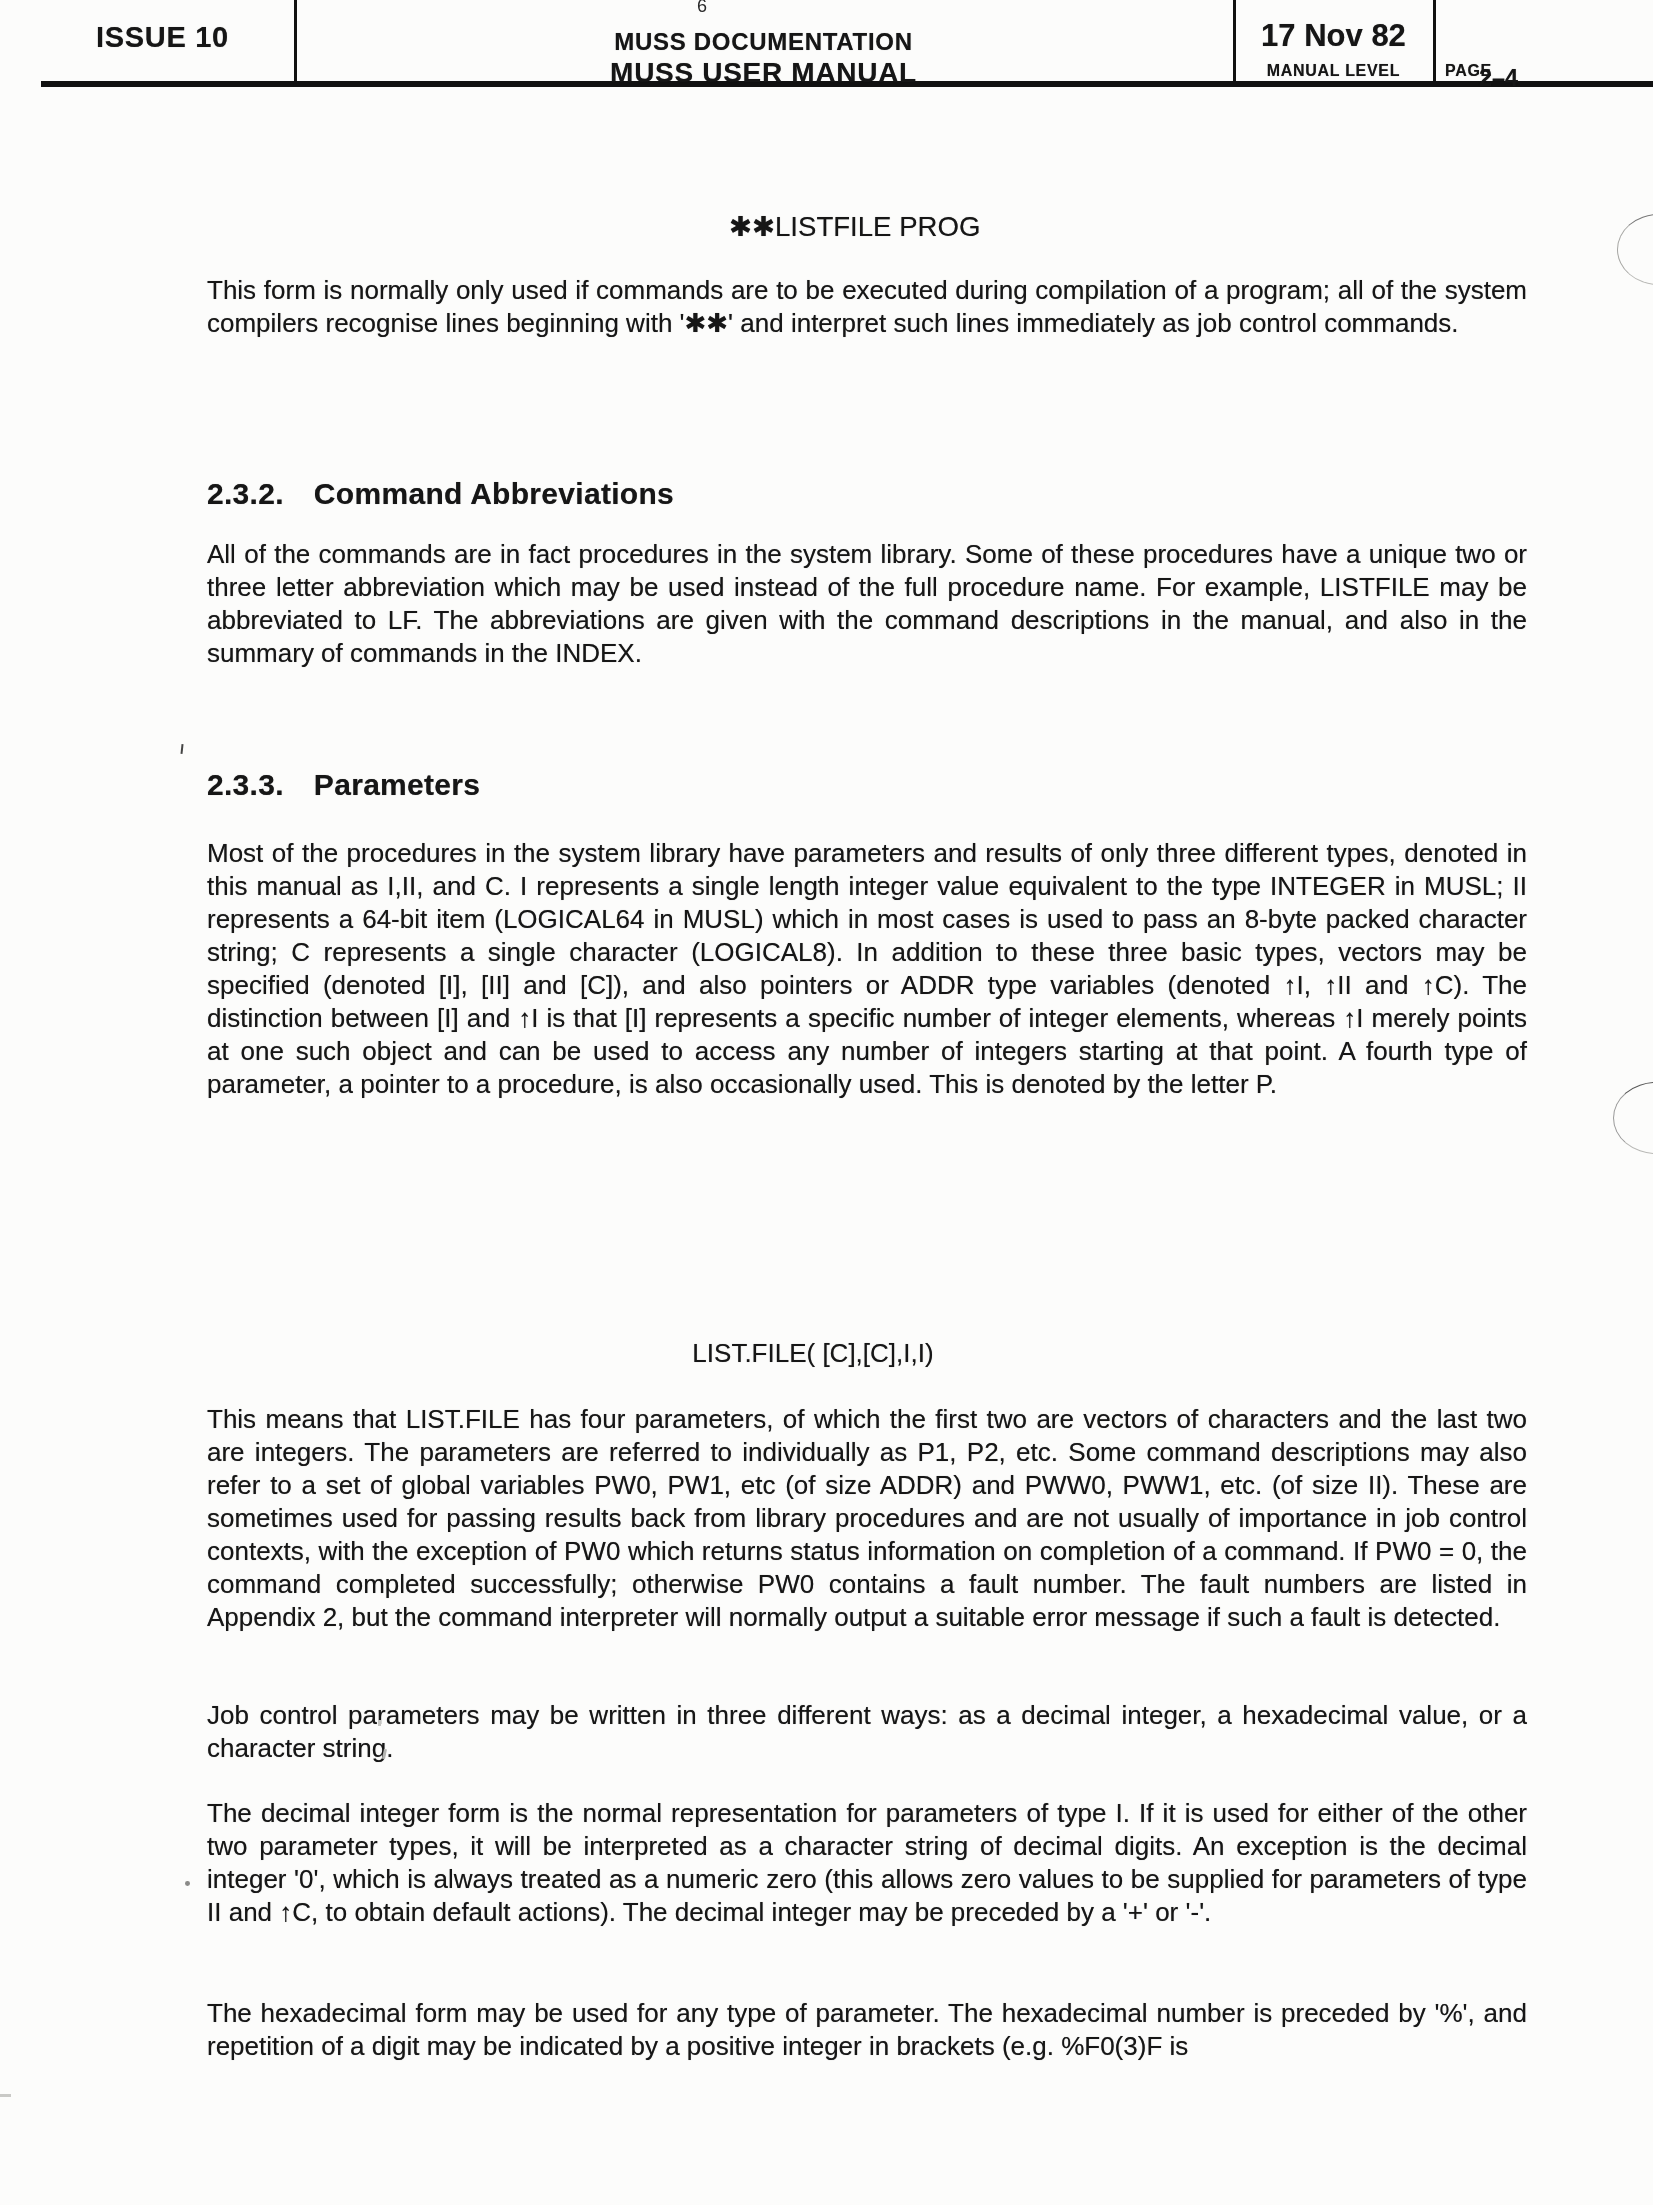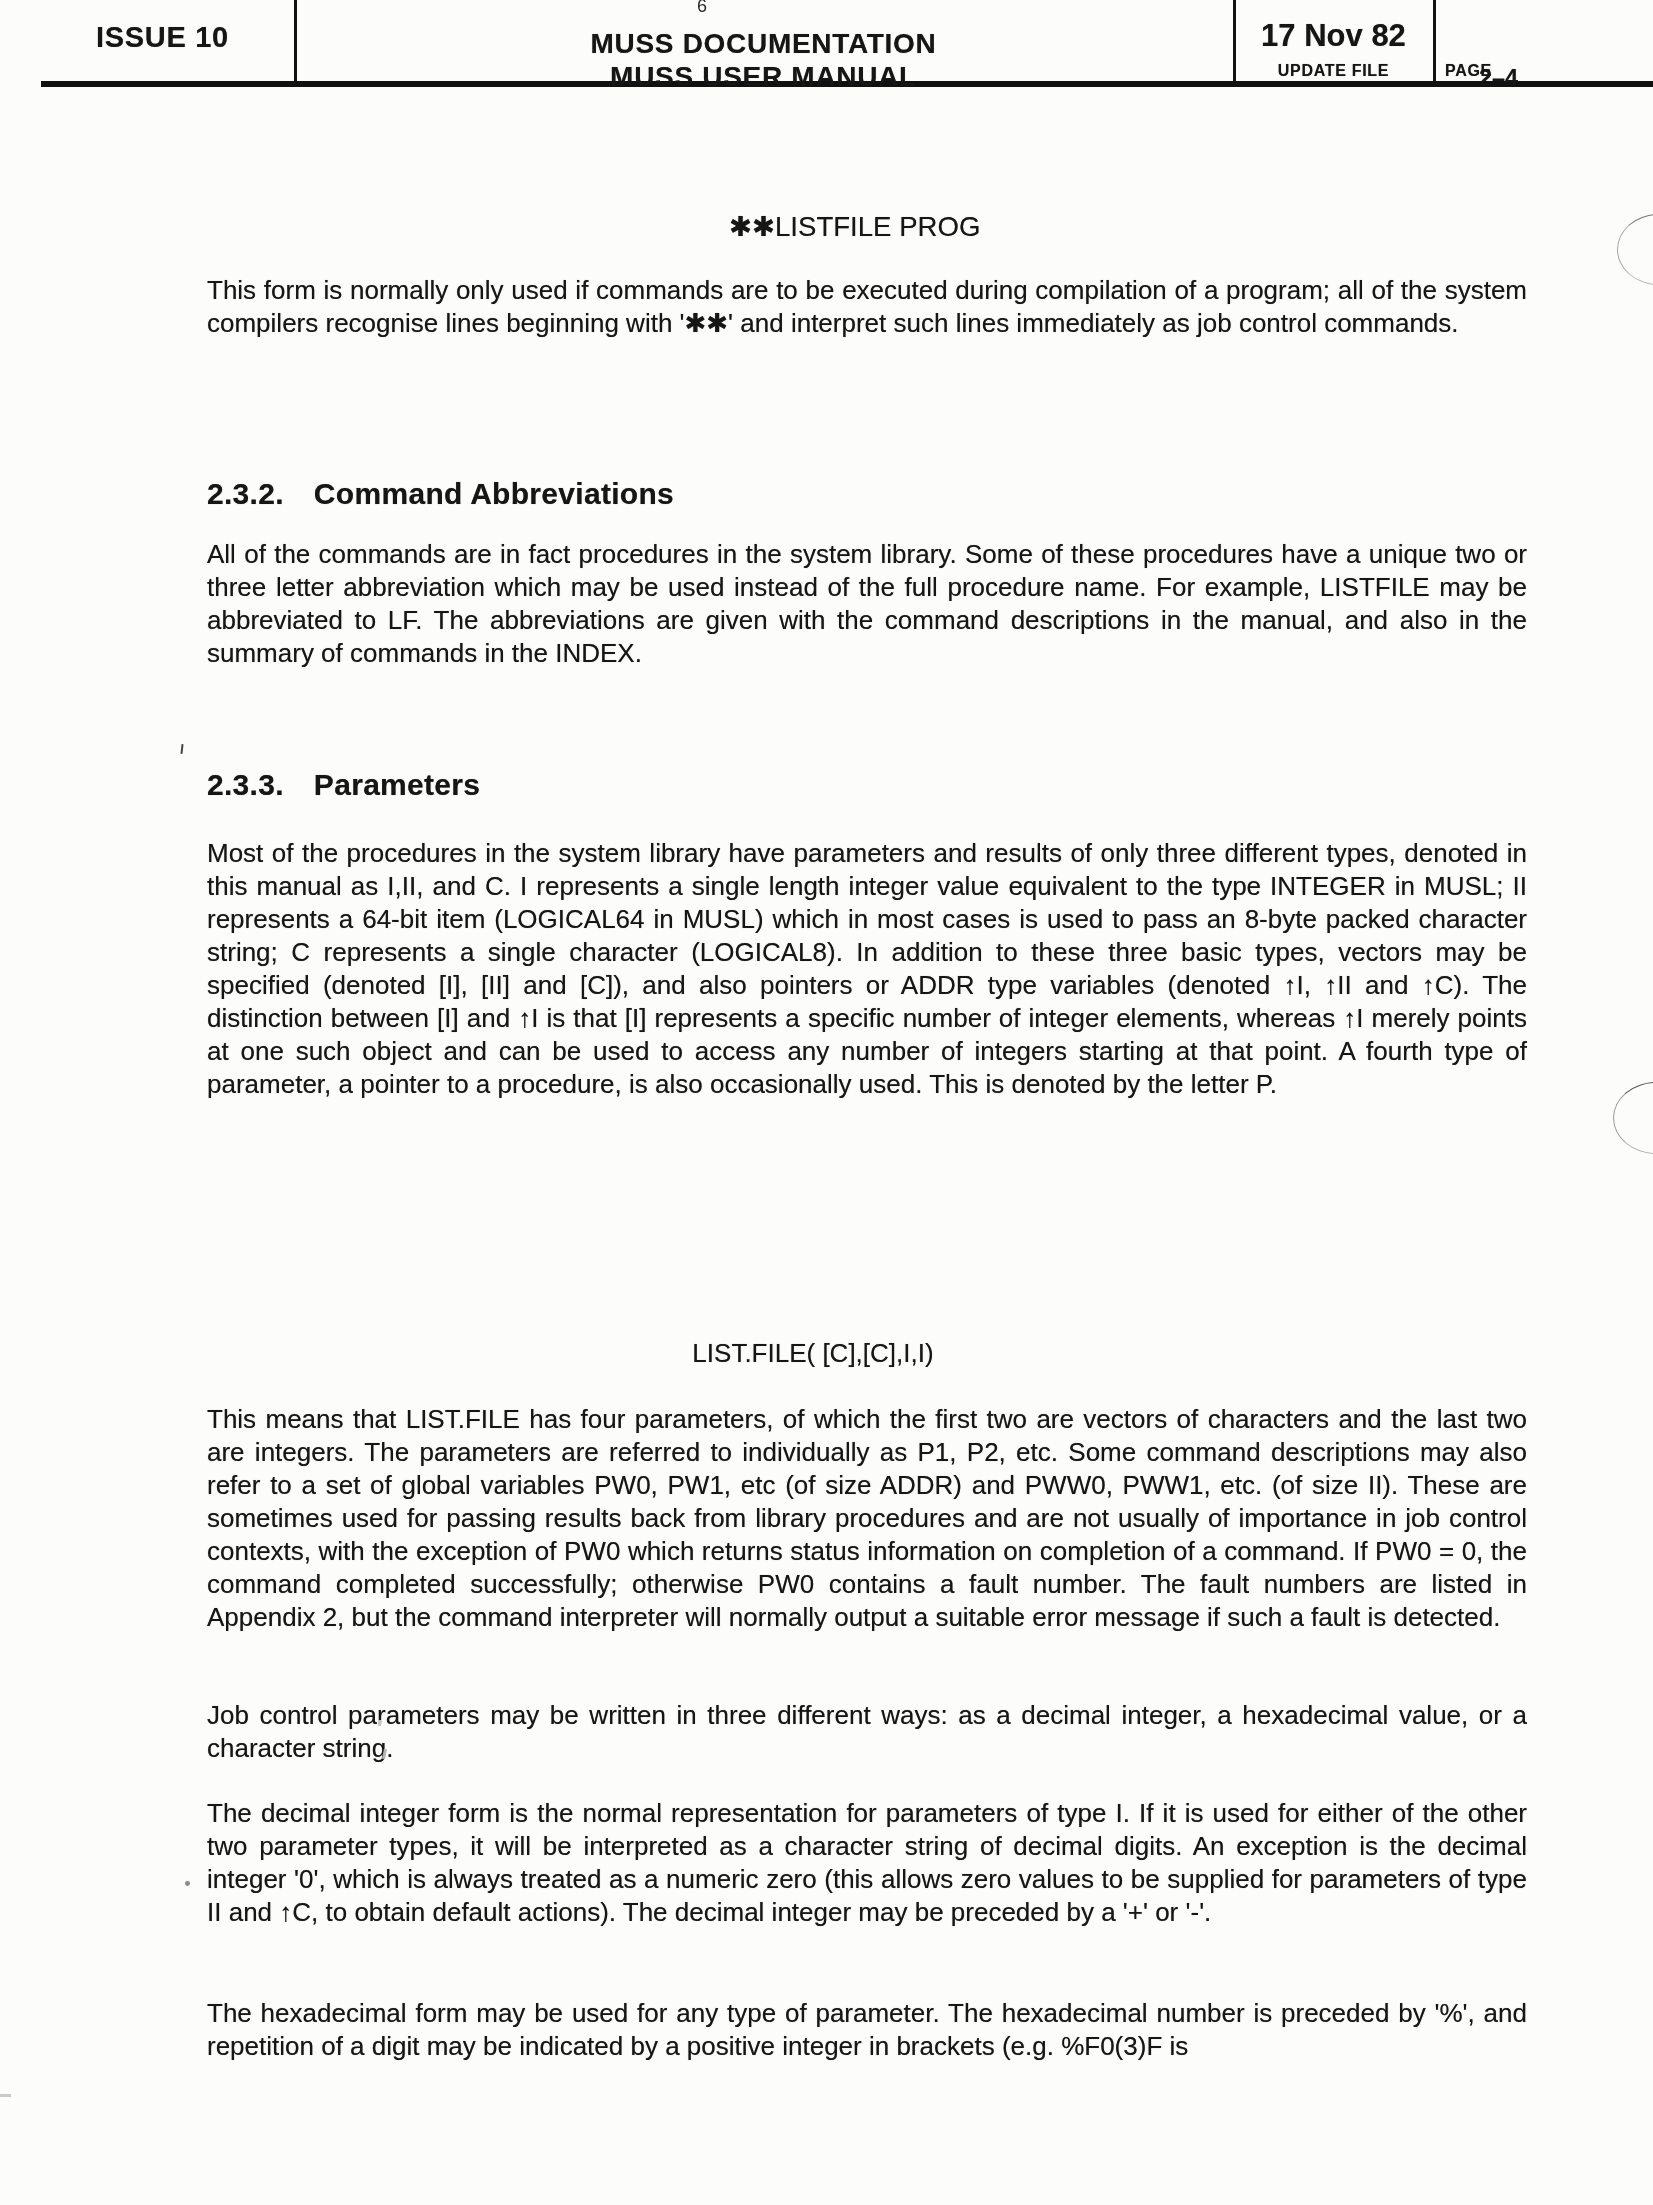--- a/index.html
+++ b/index.html
@@ -8,21 +8,21 @@
     background:#fcfcfb;
     font-family:"Liberation Sans","DejaVu Sans",sans-serif;
     color:#161616;
   }
   .ink{text-shadow:0 0 0.7px rgba(20,20,20,.55);}
   
   .hd-vline{position:absolute;top:0;width:3.4px;background:#111;}
   .hd-rule{position:absolute;left:41px;top:81px;width:1613px;height:5.5px;background:#111;}
   .hd-issue{position:absolute;left:96px;top:20.7px;font-size:29px;font-weight:700;letter-spacing:0.7px;}
   .hd-title{position:absolute;left:294px;top:0;width:939px;text-align:center;font-weight:700;}
-  .hd-title .t1{margin-top:27.6px;font-size:28px;letter-spacing:0.7px;}
+  .hd-title .t1{margin-top:27.6px;font-size:24px;letter-spacing:0.7px;}
   .hd-title .t2{margin-top:1.4px;font-size:28px;letter-spacing:0.7px;}
   .hd-date{position:absolute;left:1233px;top:18px;width:201px;text-align:center;font-size:31px;font-weight:700;}
   .hd-datelabel{position:absolute;left:1233px;top:62px;width:201px;text-align:center;font-size:16px;font-weight:700;letter-spacing:0.7px;}
   .hd-pagenum{position:absolute;left:1433px;top:34px;width:131px;text-align:center;font-size:23.4px;font-weight:700;margin-top:31px;}
   .hd-pagelabel{position:absolute;left:1445px;top:62px;font-size:16px;font-weight:700;letter-spacing:0.7px;}
   
   .blk{position:absolute;left:207px;width:1320px;font-size:26px;line-height:33px;}
   .just{text-align:justify;}
   .center{text-align:center;}
   .sec-head{display:flex;gap:30px;font-size:30px;font-weight:700;letter-spacing:0.3px;}
@@ -47,21 +47,21 @@
     <div class="hd-vline" style="left:1233px;height:87px;"></div>
     <div class="hd-vline" style="left:1433px;height:87px;"></div>
     <div class="hd-rule"></div>
 
     <div class="hd-issue ink">ISSUE 10</div>
     <div class="hd-title">
       <div class="t1 ink">MUSS DOCUMENTATION</div>
       <div class="t2 ink">MUSS USER MANUAL</div>
     </div>
     <div class="hd-date ink">17 Nov 82</div>
-    <div class="hd-datelabel ink">UPDATE FILE</div>
+    <div class="hd-datelabel ink">MANUAL LEVEL</div>
     <div class="hd-pagenum ink">2–4</div>
     <div class="hd-pagelabel ink">PAGE</div>
   </div>
 
   <div class="blk center ink" style="top:210px;font-size:27.6px;transform:translateX(-12.4px);">✱✱LISTFILE PROG</div>
 
   <div class="blk just ink" style="top:274px;">This form is normally only used if commands are to be executed during compilation of a program; all of the system compilers recognise lines beginning with '✱✱' and interpret such lines immediately as job control commands.</div>
 
   <div class="blk sec-head ink" style="top:469px;margin-top:8px;">
     <span>2.3.2.</span>

